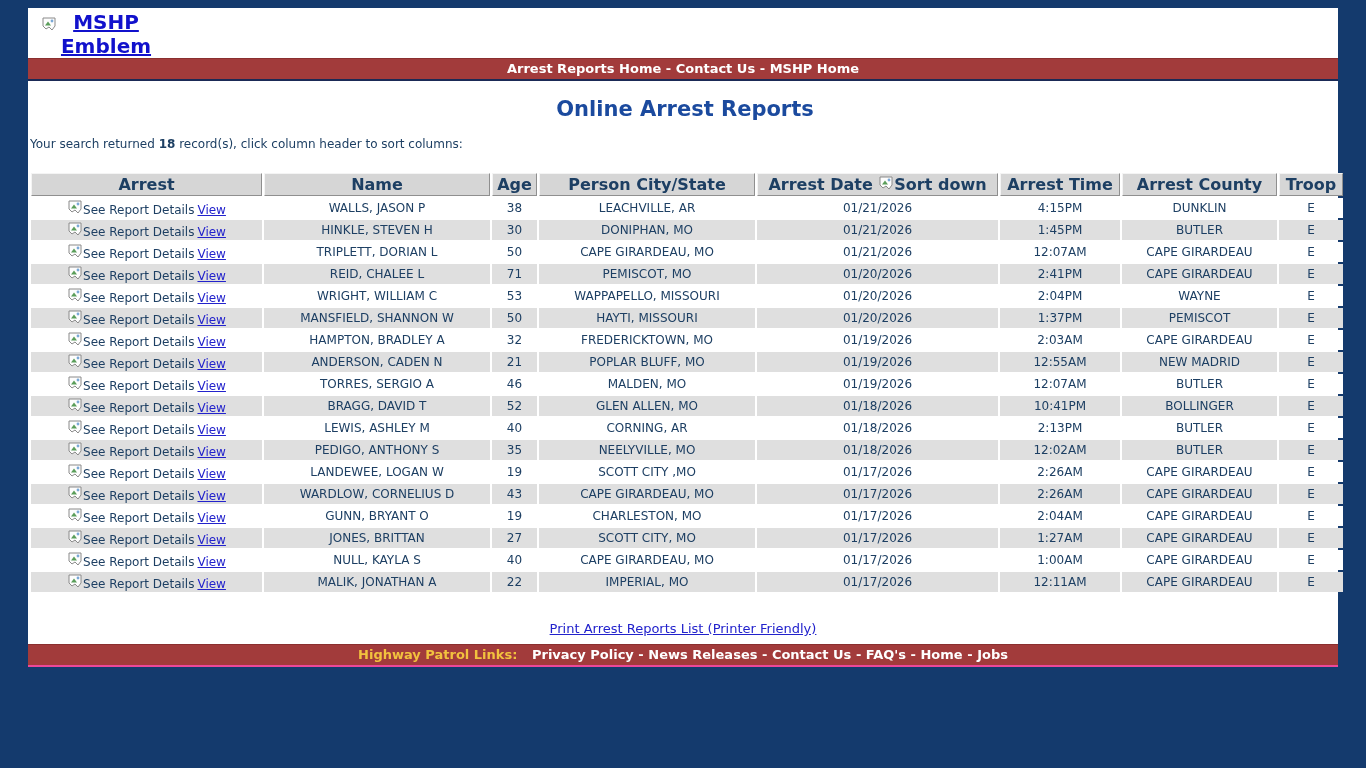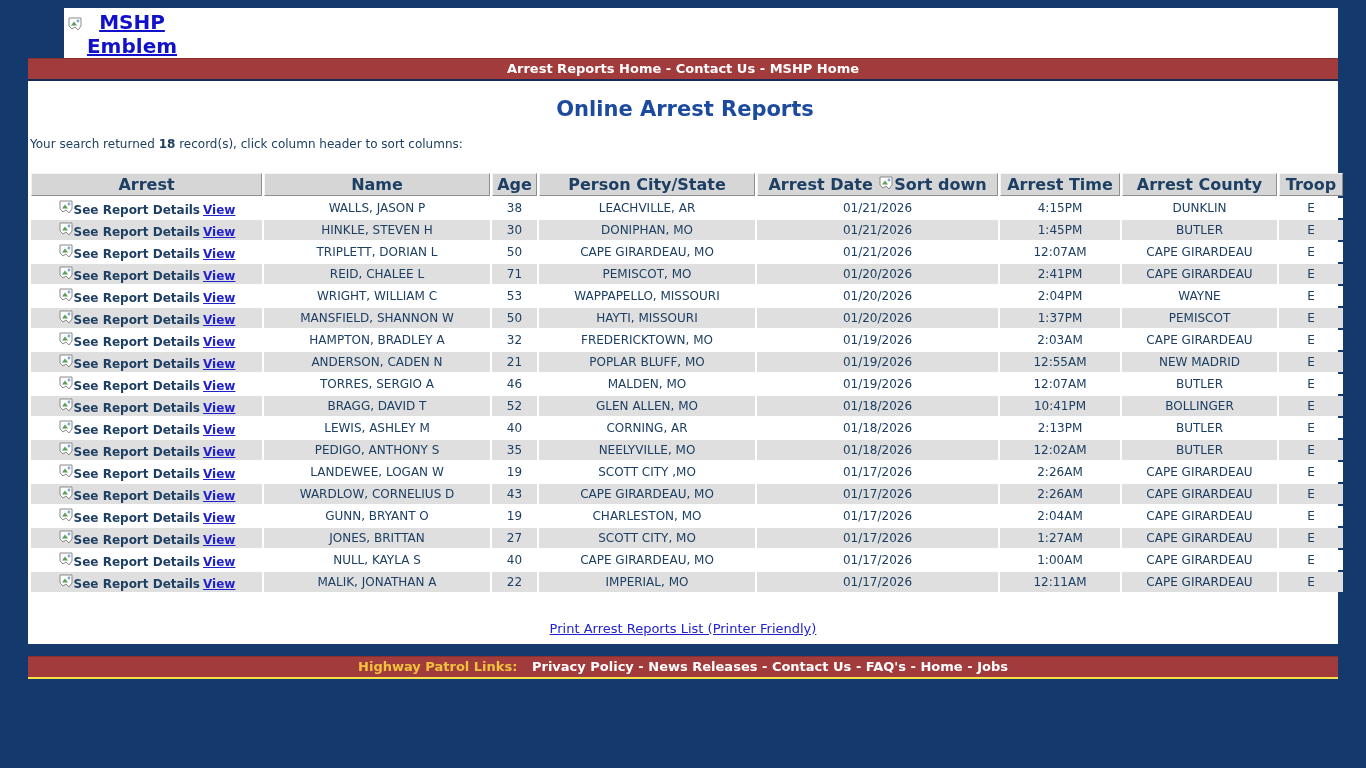--- a/index.html
+++ b/index.html
@@ -10,24 +10,23 @@
     width: 1366px;
     height: 768px;
     overflow: hidden;
   }
   .page { width: 1310px; margin: 8px auto 0; }
 
   
   .top-band {
     background: #ffffff;
     height: 50px;
-    padding: 2px 0 0 2px;
+    padding: 2px 0 0 12px;
     display: flex;
     align-items: flex-start;
-    margin-left: 36px;
   }
   .emblem-link {
     display: flex;
     align-items: flex-start;
     color: #1111cc;
     font-weight: bold;
     font-size: 20px;
     text-decoration: underline;
     cursor: pointer;
   }
@@ -88,31 +87,31 @@
   table.reports td {
     text-align: center;
     color: #1d3f63;
     height: 20px;
     padding: 1px 2px;
     white-space: nowrap;
     overflow: hidden;
   }
   tr.odd td  { background: #ffffff; }
   tr.even td { background: #dfdfdf; }
-  td.arrest-cell { color: #333333; font-weight: bold; }
+  td.arrest-cell { color: #333333; }
   .view-link { color: #2222cc; text-decoration: underline; cursor: pointer; margin-left: 3px; }
   .broken-img { display: inline-block; vertical-align: middle; }
   th .broken-img, td .broken-img { vertical-align: text-bottom; margin: 0 1px; }
 
   .print-link-wrap { text-align: center; margin: 24px 0 12px; }
   .print-link { color: #2222cc; font-size: 13px; text-decoration: underline; cursor: pointer; }
 
   .footer-label { color: #f2c23e; margin-right: 10px; }
   .footer-link { color: #ffffff; text-decoration: none; }
-  .footer-bar { border-bottom: 2px solid #fde047; margin-top: 12px; }
+  .footer-bar { border-bottom: 2px solid #ec4899; }
 </style>
 </head>
 <body>
 
 <div class="page">
 
   <div class="top-band">
     <a class="emblem-link">
       <span class="broken-img"><svg width="14" height="14" viewBox="0 0 14 14">
             <polygon points="1,1 13,1 13,9 10,13 7,10 4,12 1,9" fill="#fdfdfd" stroke="#8a8a8a" stroke-width="1"></polygon>

